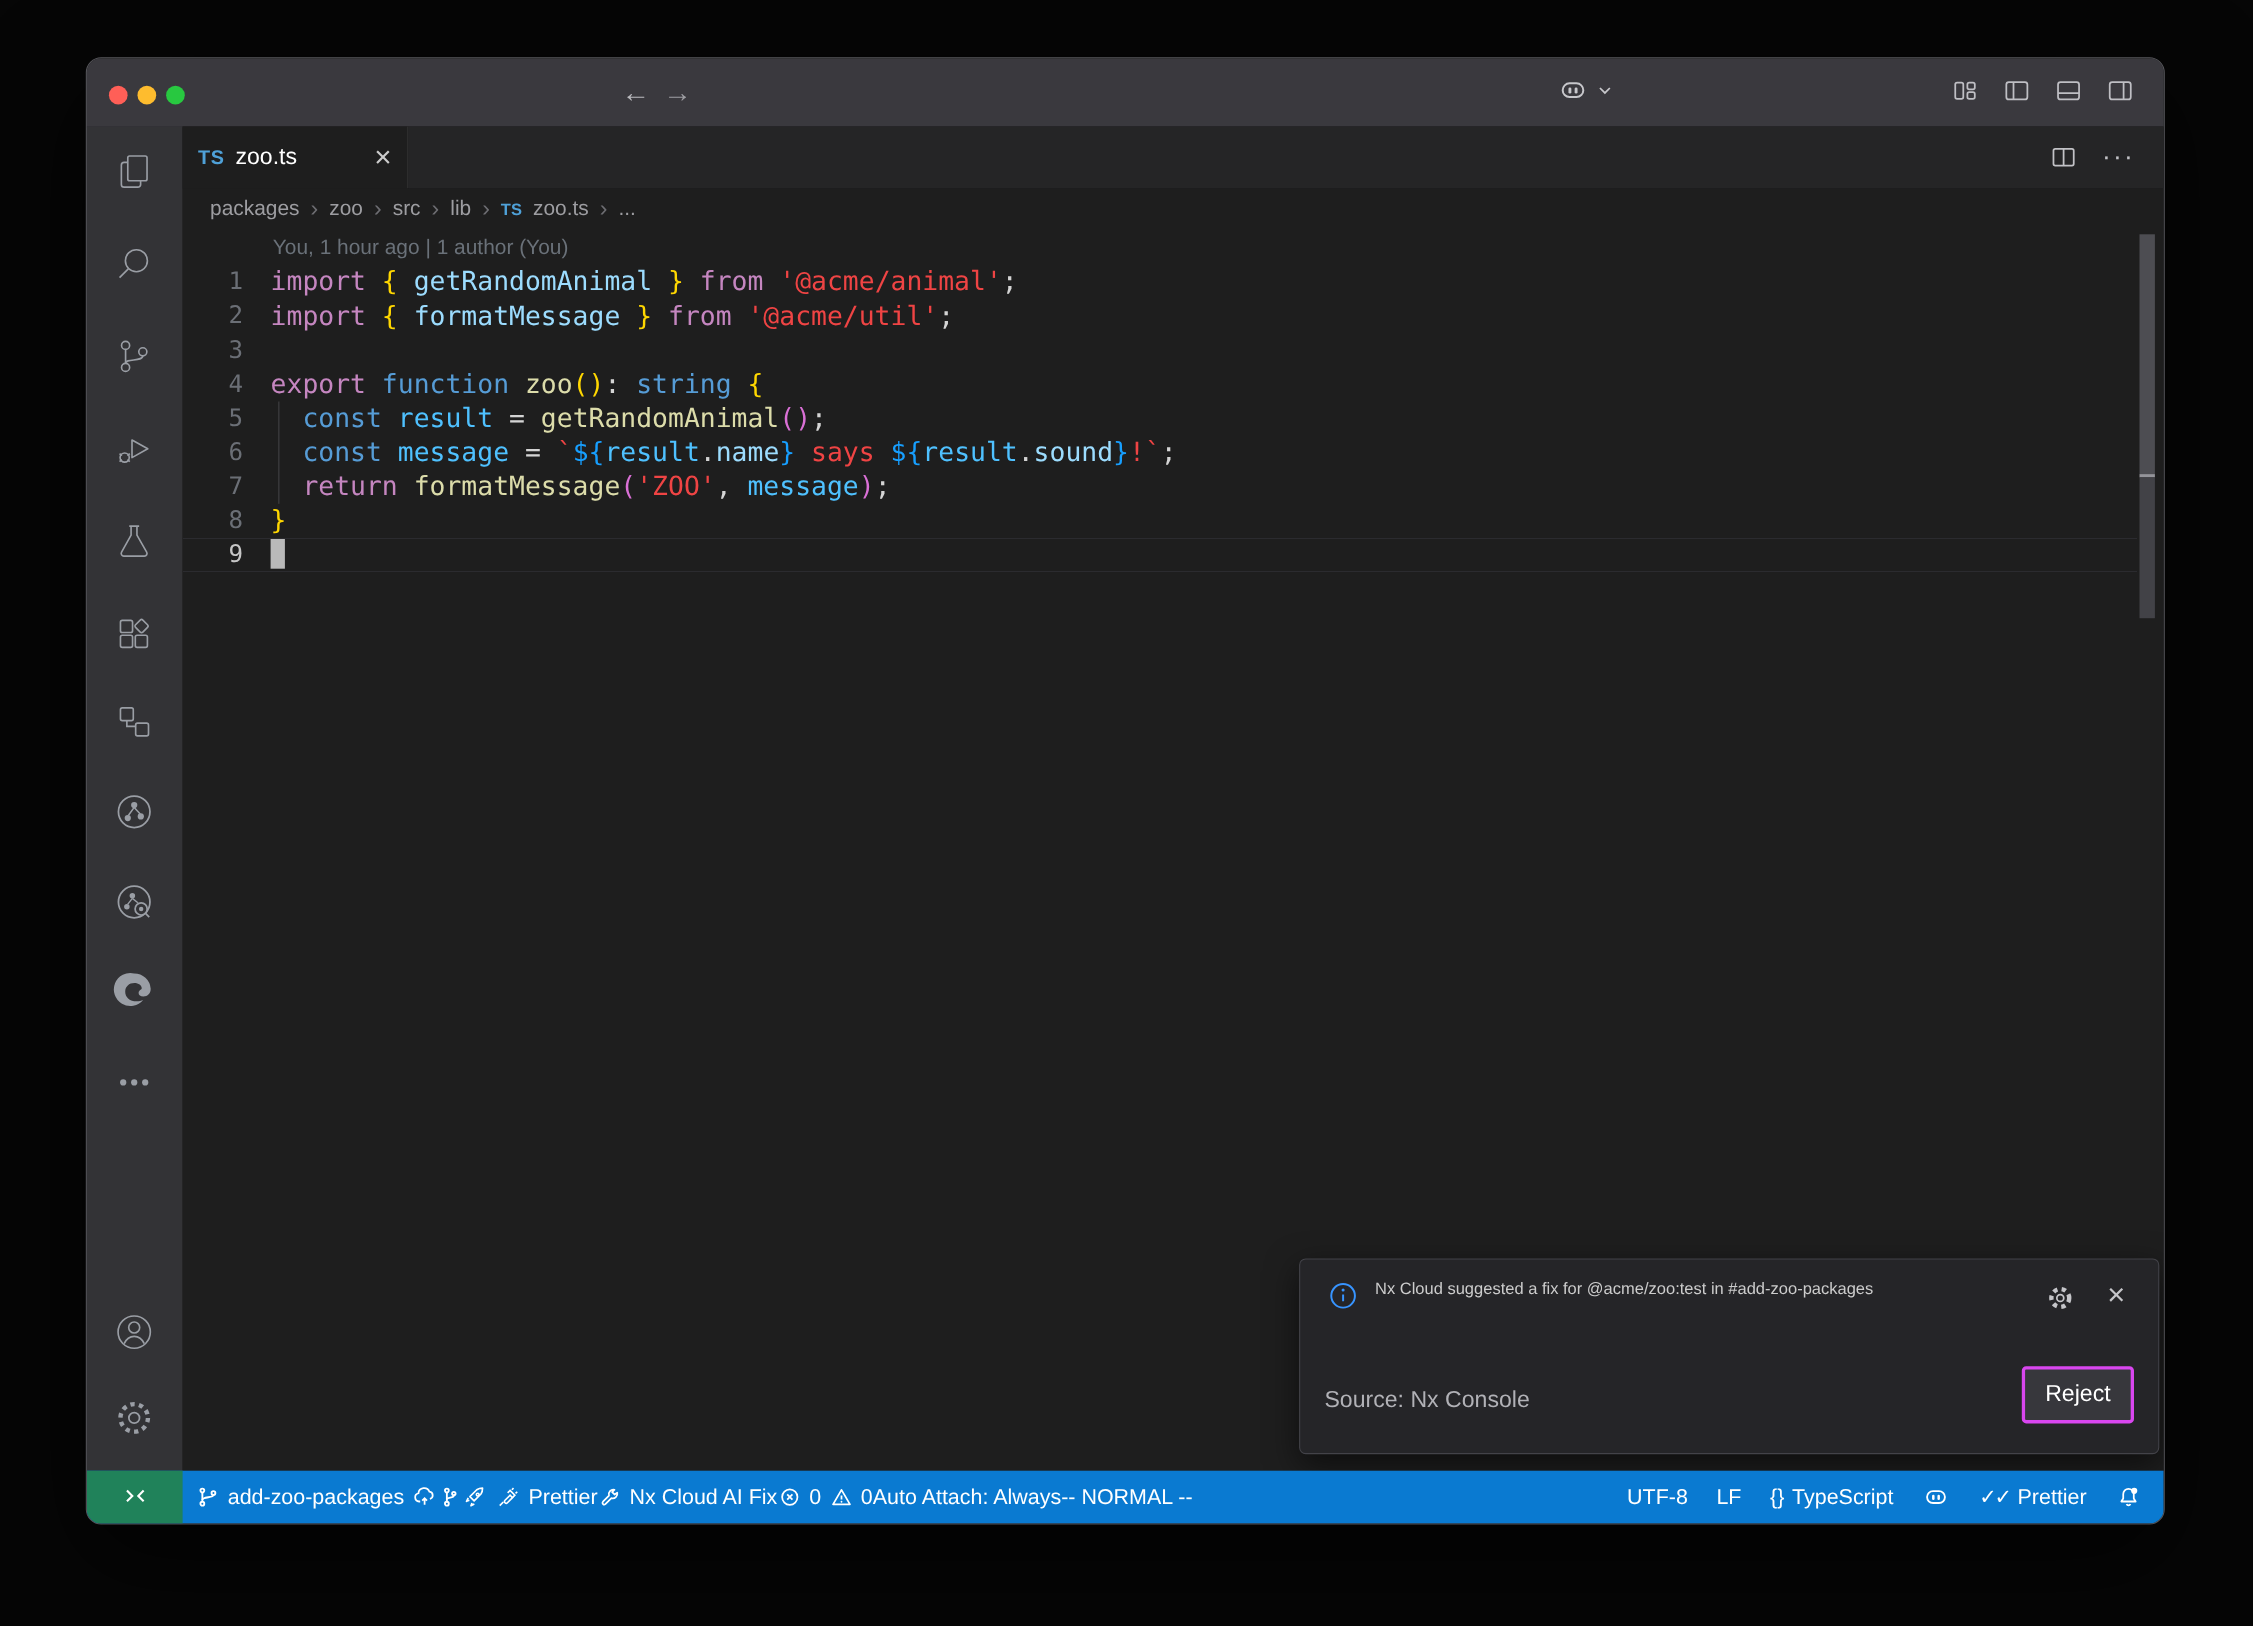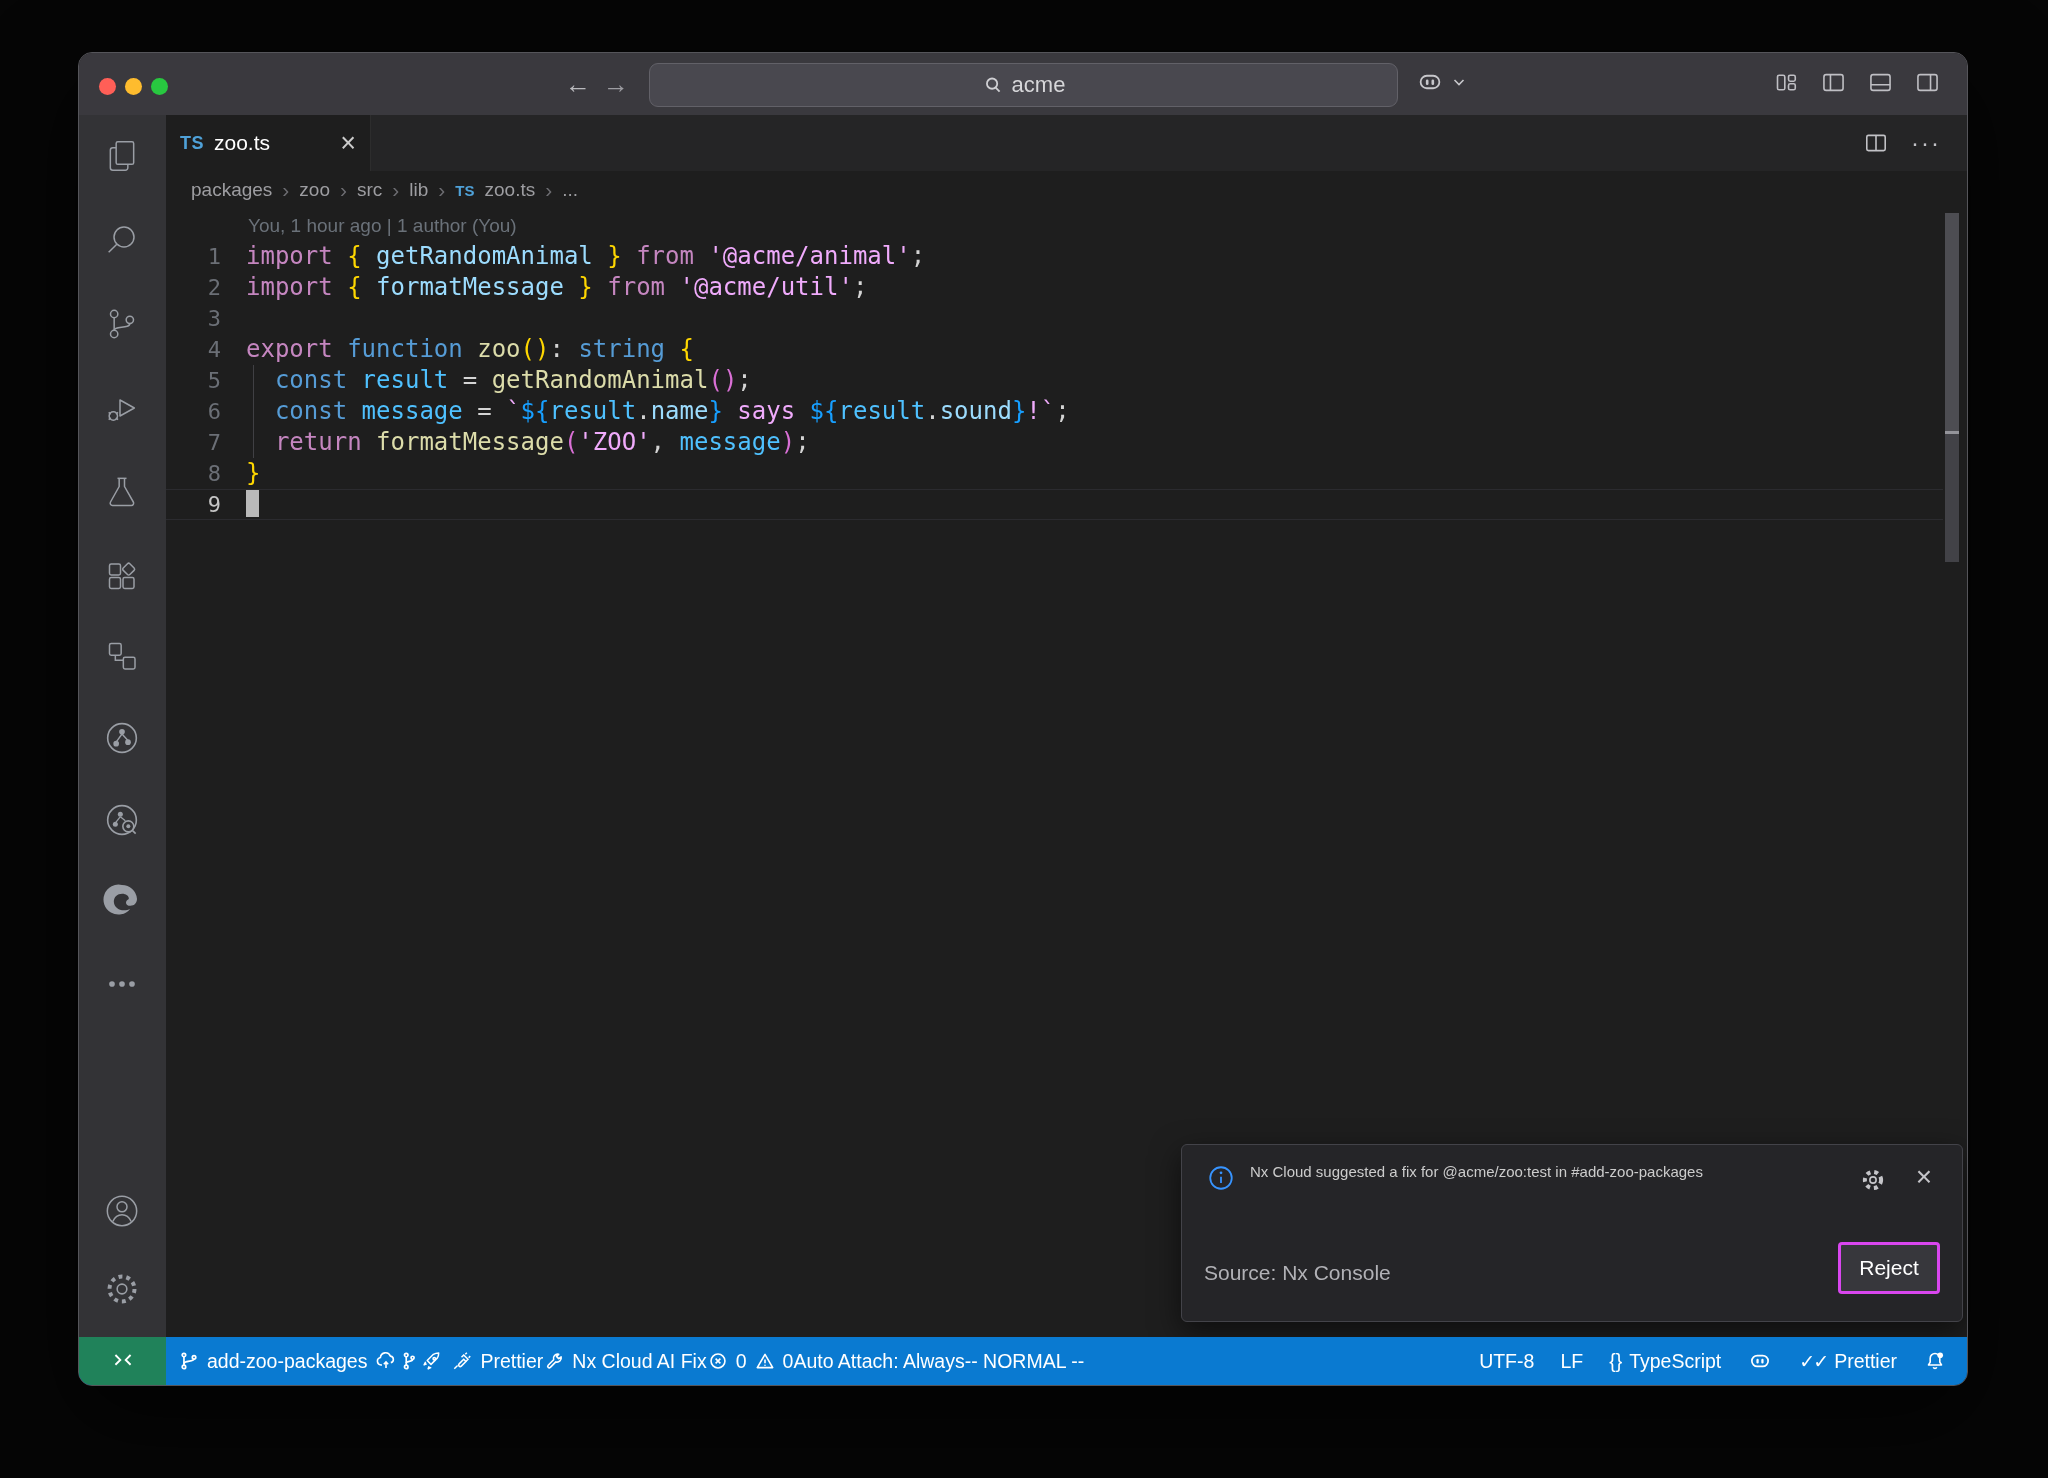--- a/index.html
+++ b/index.html
@@ -51,21 +51,21 @@
   .code-lines{position:absolute;left:0;top:126px;right:24px;font-family:"DejaVu Sans Mono",monospace;
     font-size:24px;}
   .code-line{position:relative;height:31px;line-height:31px;white-space:pre;}
   .code-line.cur-line{box-shadow:inset 0 1px 0 #2b2b2f, inset 0 -1px 0 #2b2b2f;}
   .ln{position:absolute;left:0;width:55px;text-align:right;color:#6b6f76;font-size:22px;}
   .ln.active{color:#c6c6c6;}
   .lc{display:block;margin-left:80px;}
   .indent-guide{position:absolute;left:87px;top:124px;height:93px;border-left:1px solid #404044;}
   .cursor{display:inline-block;width:13px;height:27px;background:#b9b9b9;vertical-align:middle;margin-top:-4px;}
   .tk-p{color:#C586C0}.tk-b{color:#569CD6}.tk-y{color:#DCDCAA}.tk-v{color:#4FC1FF}.tk-l{color:#9CDCFE}
-  .tk-o{color:#f0abfc}.tk-g{color:#FFD700}.tk-m{color:#DA70D6}.tk-c{color:#179FFF}.tk-w{color:#D4D4D4}
+  .tk-o{color:#ef4444}.tk-g{color:#FFD700}.tk-m{color:#DA70D6}.tk-c{color:#179FFF}.tk-w{color:#D4D4D4}
 
   
   .sb1{position:absolute;left:1779px;top:98px;width:14px;height:218px;background:#4d4d52;}
   .sbline{position:absolute;left:1779px;top:316px;width:14px;height:3px;background:#94949a;}
   .sb2{position:absolute;left:1779px;top:319px;width:14px;height:128px;background:#424247;}
 
   
   .statusbar{position:absolute;left:0;bottom:0;width:100%;height:48px;background:#0a7ad1;color:#ffffff;
     font-size:19.5px;}
   .remote{position:absolute;left:0;top:0;width:87px;height:48px;background:#20825a;display:flex;
@@ -95,27 +95,20 @@
   <div class="window">
 
     <div class="titlebar">
       <div class="traffic t-close"></div>
       <div class="traffic t-min"></div>
       <div class="traffic t-zoom"></div>
 
       <div class="navbtn nav-back"><span>←</span></div>
       <div class="navbtn nav-fwd"><span>→</span></div>
 
-      <div class="searchbox">
-        <svg class="ic" width="22" height="22" viewBox="0 0 24 24" fill="none" stroke="#cfcfd3" stroke-width="1.8">
-            <circle cx="11" cy="10.5" r="5.6"></circle>
-            <path d="M14.9 14.8l4.3 4.4"></path>
-          </svg>
-        <span>acme</span>
-      </div>
 
       <div class="copilot-btn">
         <svg class="ic" width="30" height="30" viewBox="0 0 24 24" fill="none" stroke="currentColor" stroke-width="1.8">
             <rect x="4.5" y="7" width="15" height="10" rx="5"></rect>
             <rect x="8.7" y="10" width="2.1" height="4.4" rx="1" fill="currentColor" stroke="none"></rect>
             <rect x="13.2" y="10" width="2.1" height="4.4" rx="1" fill="currentColor" stroke="none"></rect>
           </svg>
         <svg class="ic" width="16" height="16" viewBox="0 0 16 16" fill="none" stroke="currentColor" stroke-width="1.6">
             <path d="M3.5 6l4.5 4.5L12.5 6"></path>
           </svg>

